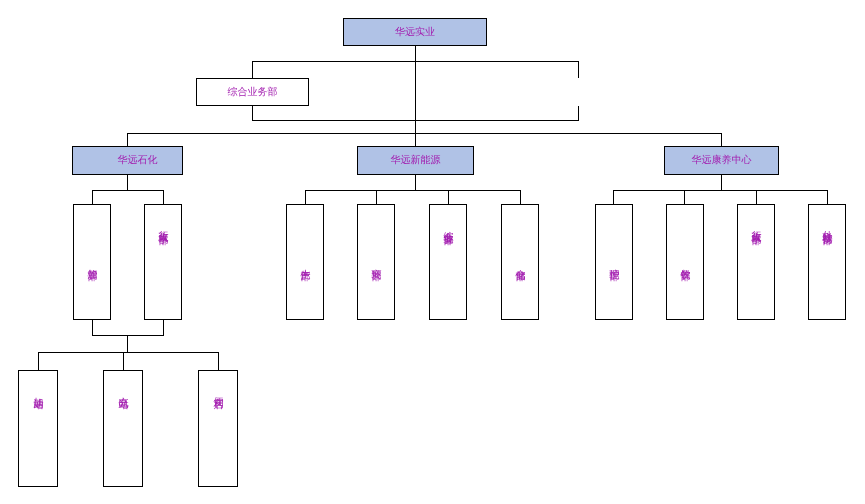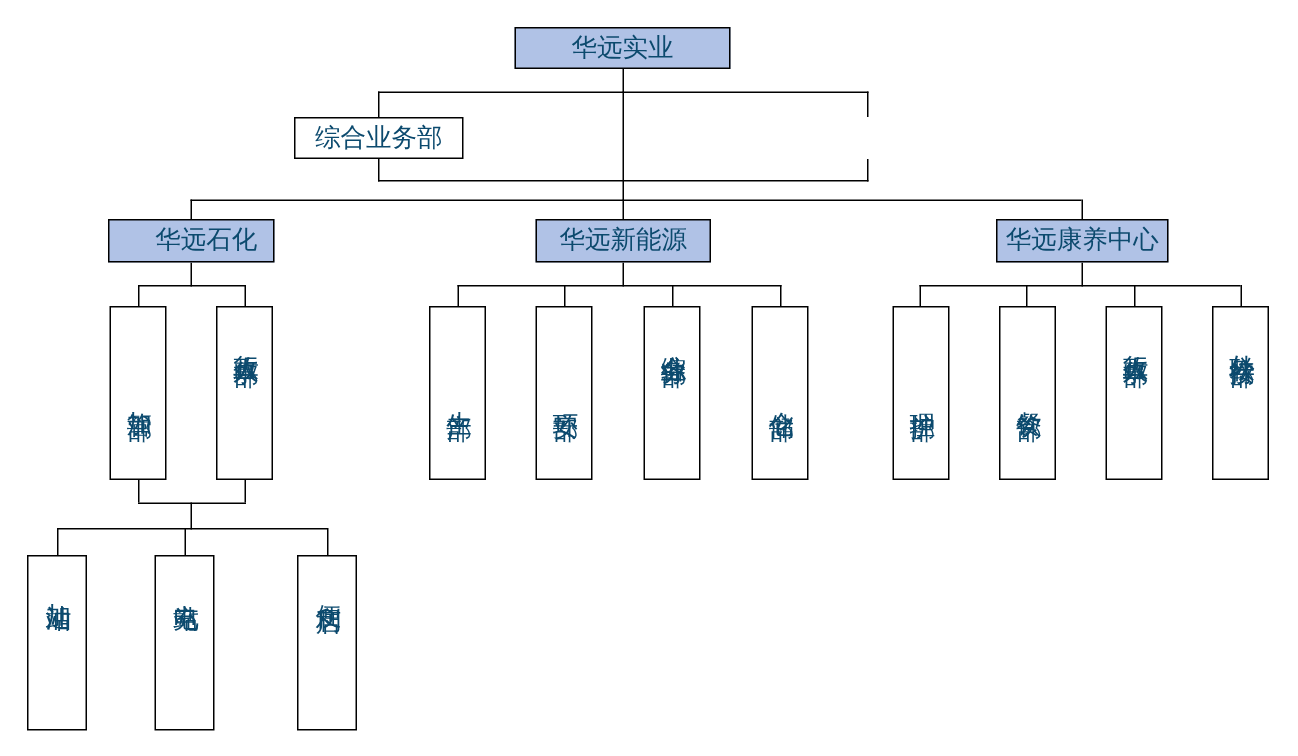--- a/index.html
+++ b/index.html
@@ -16,22 +16,22 @@
     overflow: hidden;
   }
   .node {
     position: absolute;
     box-sizing: border-box;
     border: 1px solid #000000;
     background: #ffffff;
     display: flex;
     align-items: center;
     justify-content: center;
-    color: #0c4a6e;
-    font-size: 17px;
+    color: #a21caf;
+    font-size: 10px;
     line-height: 1.08;
     letter-spacing: 0px;
     text-align: right;
     z-index: 3;
   }
   .node.blue {
     background: #b0c2e6;
   }
   .node .lbl {
     display: block;

